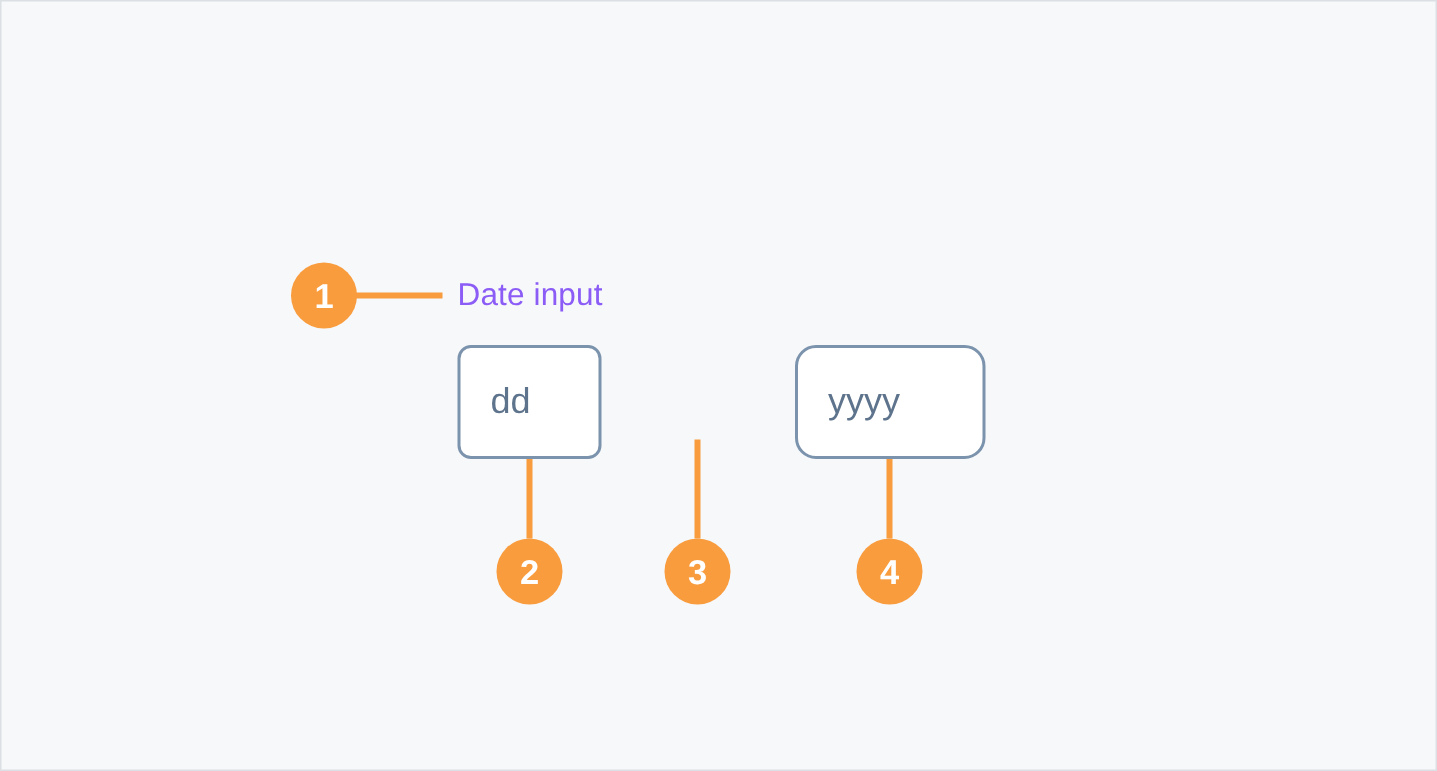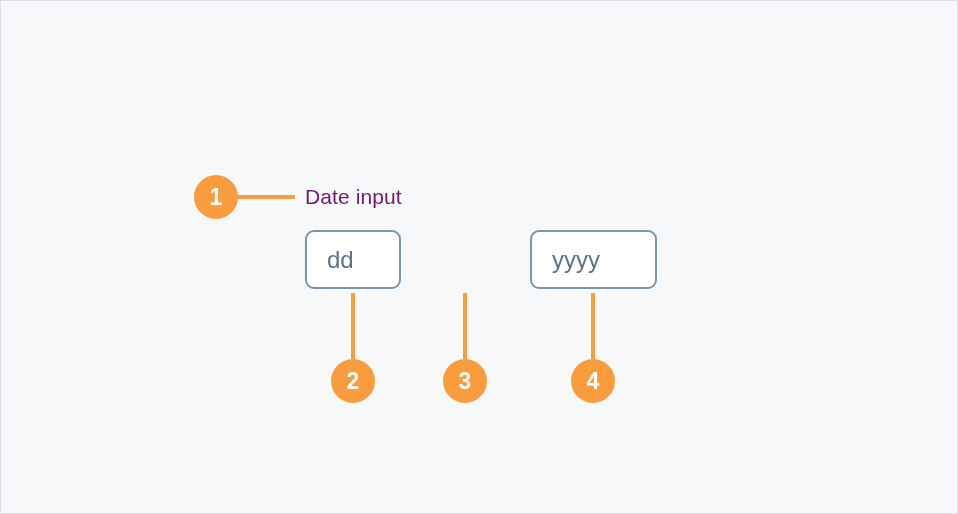--- a/index.html
+++ b/index.html
@@ -54,48 +54,48 @@
     background: #f89c3e;
     z-index: 1;
   }
 
   
   .field-label {
     position: absolute;
     left: 304px;
     top: 184px;
     font-size: 21px;
-    color: #701a75;
+    color: #8b5cf6;
     letter-spacing: 0.1px;
     white-space: nowrap;
   }
 
   
   .date-input {
     position: absolute;
     top: 229px;
-    height: 59px;
+    height: 76px;
     box-sizing: border-box;
     background: #ffffff;
     border: 2px solid #7b93ac;
     border-radius: 9px;
     font-family: "Liberation Sans", sans-serif;
     font-size: 24px;
     color: #b91c1c;
     padding: 0 0 0 20px;
     outline: none;
     z-index: 2;
   }
   .date-input::placeholder {
     color: #5e738c;
     opacity: 1;
   }
   .input-dd   { left: 304px; width: 96px; }
   .input-mm   { left: 416px; width: 96px; }
-  .input-yyyy { left: 529px; width: 127px; }
+  .input-yyyy { left: 529px; width: 127px; border-radius: 14px; }
 </style>
 </head>
 <body>
 
 <div id="page">
 
   <div class="connector-h" style="left:236px; top:194px; width:58px;"></div>
   <div class="badge" style="left:193px; top:174px;">1</div>
 
   <div class="field-label">Date input</div>

